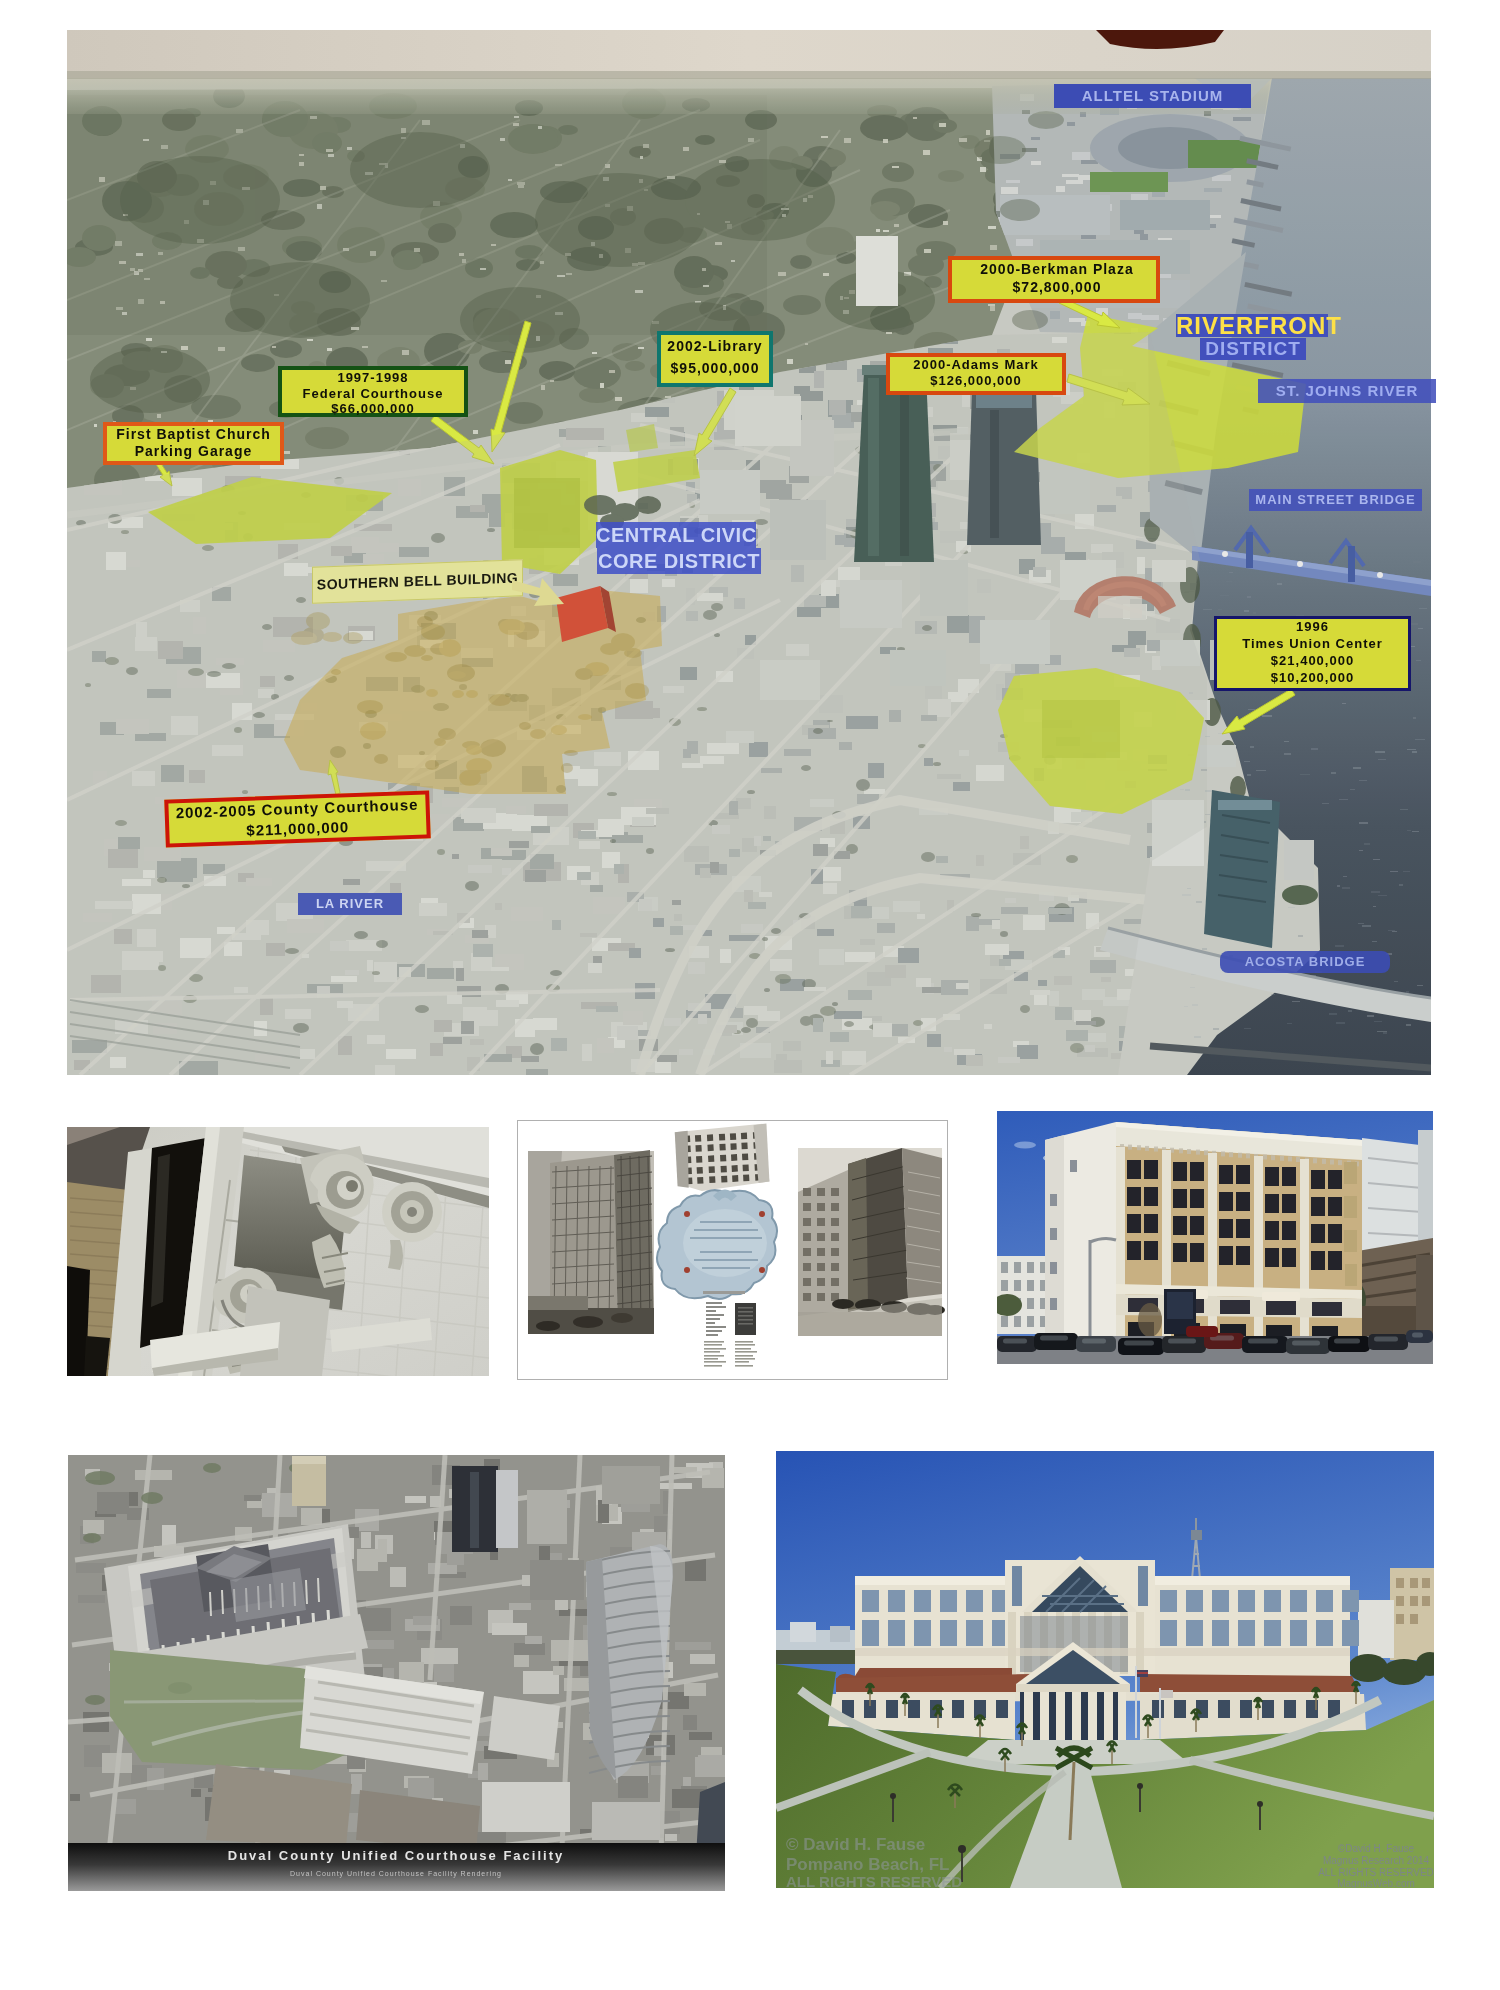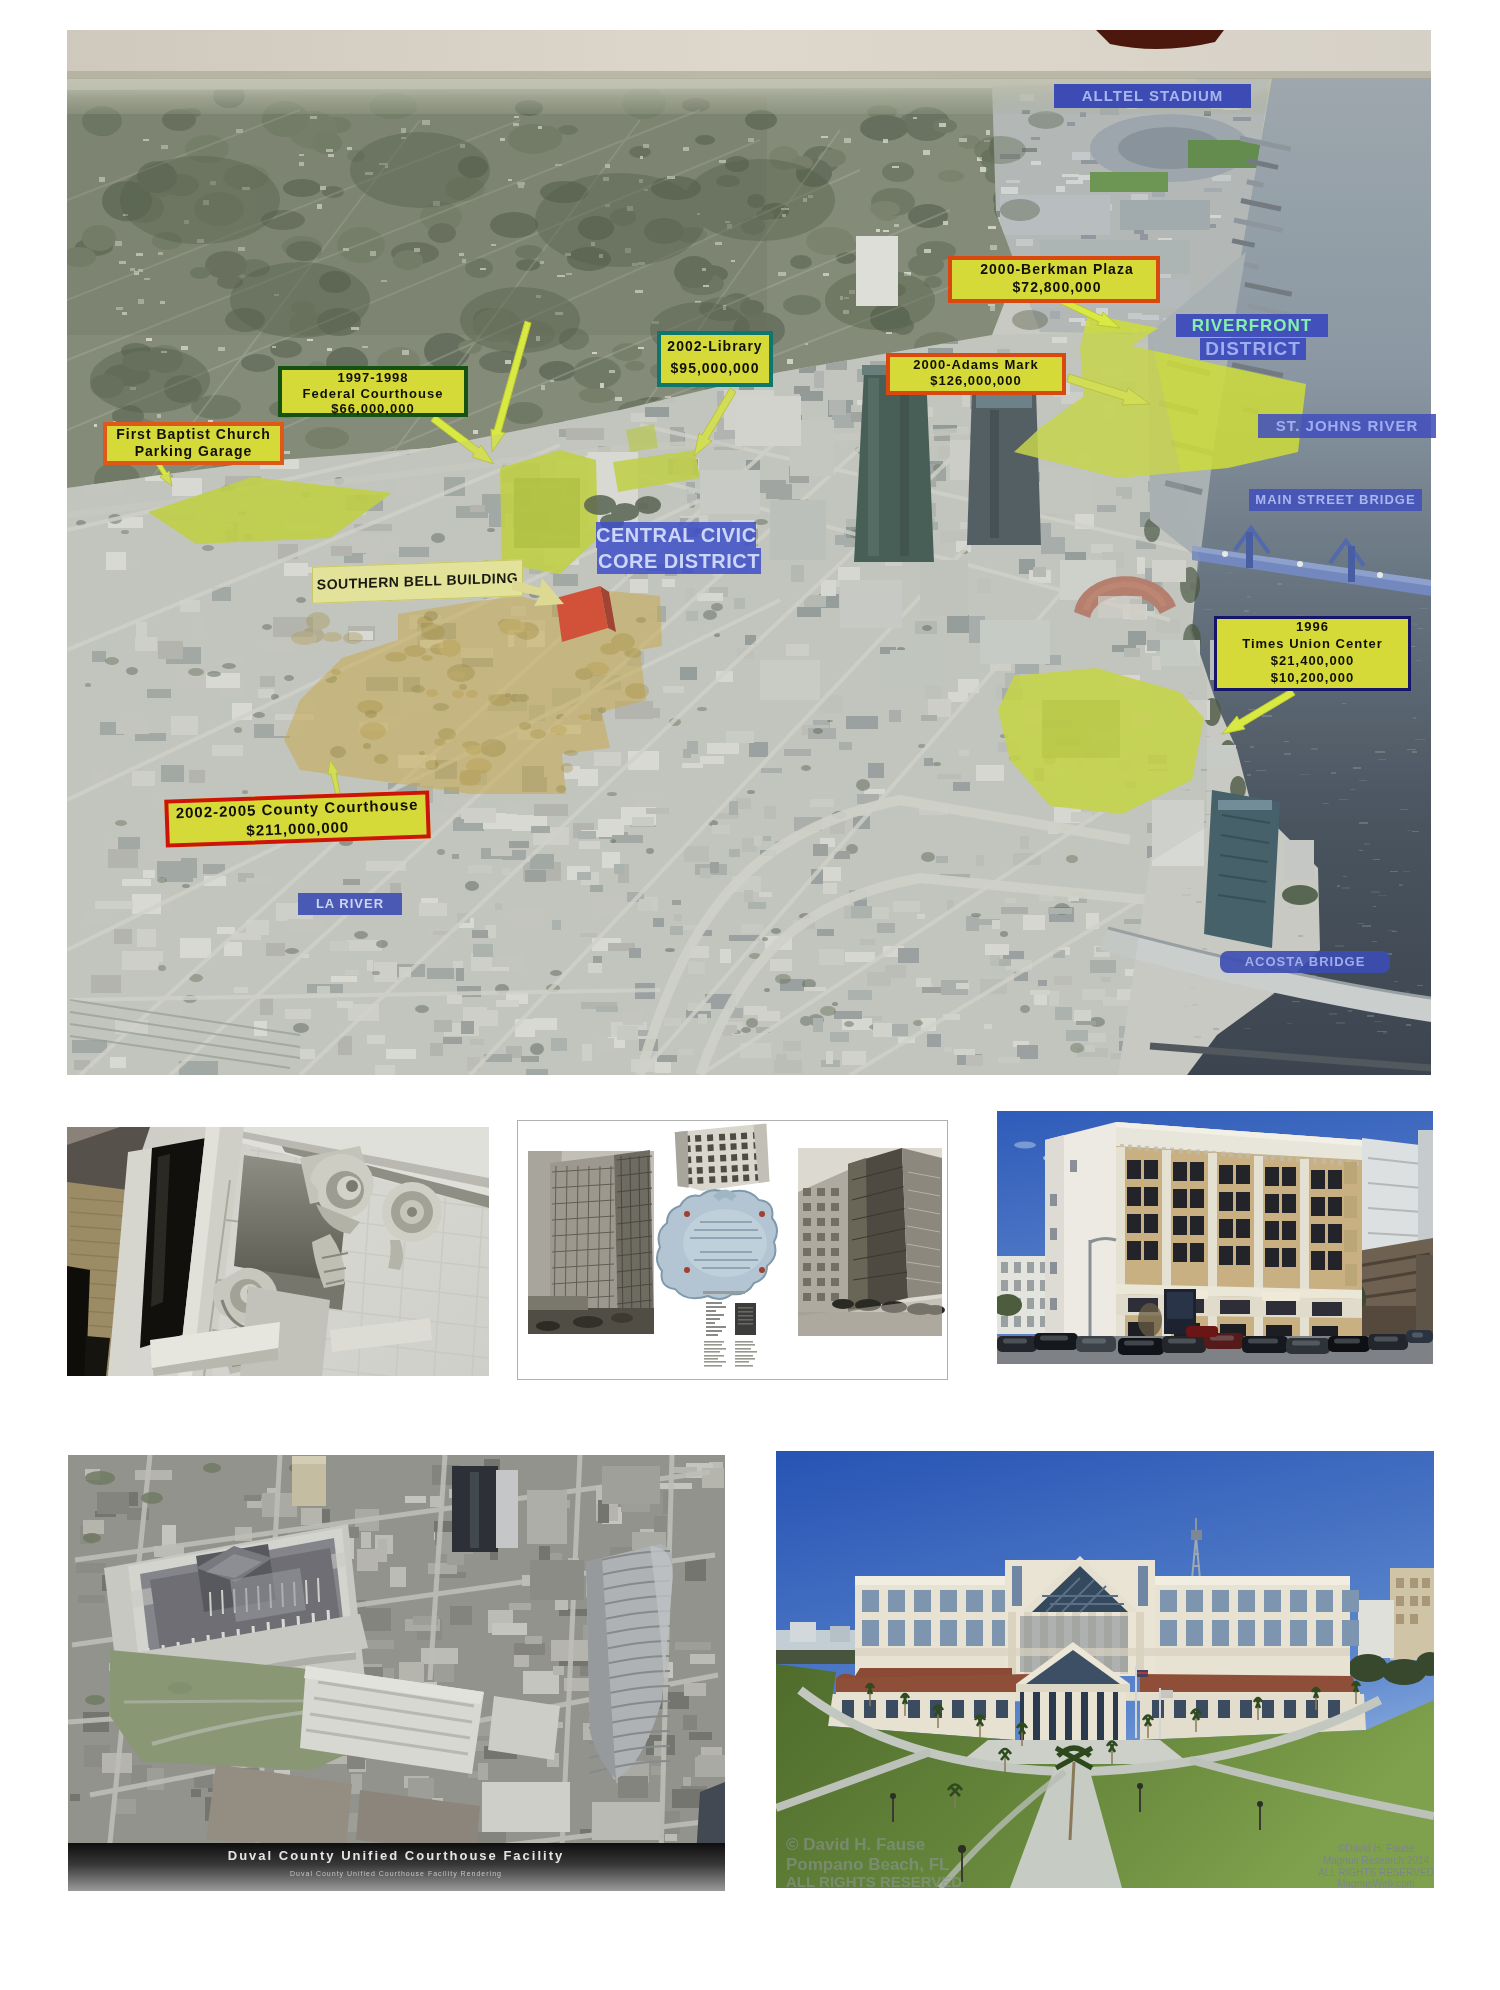--- a/index.html
+++ b/index.html
@@ -1897,23 +1897,23 @@
       <rect x="67" y="30" width="1364" height="48" fill="url(#wall)"></rect>
       <rect x="67" y="71" width="1364" height="8" fill="#a9a896" opacity="0.65"></rect>
       <path d="M1096,30 L1224,30 L1215,42 Q1160,55 1110,44 Z" fill="#4c170c"></path>
     </svg>
     <div class="bl" style="left:1054px;top:84px;width:197px;height:24px;background:#3c4cb4;color:#a8b4ec;font-size:15px;line-height:24px;">ALLTEL STADIUM</div>
     <div class="lab yl" style="left:657px;top:331px;width:116px;height:56px;border:4px solid #0f766e;font-size:14px;line-height:1.6;">2002-Library<br>$95,000,000</div>
     <div class="lab yl" style="left:278px;top:366px;width:190px;height:51px;border:4px solid #145214;font-size:13px;line-height:1.2;">1997-1998<br>Federal Courthouse<br>$66,000,000</div>
     <div class="lab yl" style="left:103px;top:422px;width:181px;height:43px;border:4px solid #e05818;font-size:14px;line-height:1.2;">First Baptist Church<br>Parking Garage</div>
     <div class="lab yl" style="left:948px;top:256px;width:212px;height:47px;border:4px solid #d8480f;font-size:14px;line-height:1.3;padding-left:6px;">2000-Berkman Plaza<br>$72,800,000</div>
     <div class="lab yl" style="left:886px;top:353px;width:180px;height:42px;border:4px solid #d8480f;font-size:13px;line-height:1.25;">2000-Adams Mark<br>$126,000,000</div>
-    <div class="bl" style="left:1176px;top:314px;width:152px;height:23px;background:#4250bc;color:#86efac;font-size:17px;line-height:23px;">RIVERFRONT</div>
+    <div class="bl" style="left:1176px;top:314px;width:152px;height:23px;background:#4250bc;color:#fde047;font-size:24px;line-height:23px;">RIVERFRONT</div>
     <div class="bl" style="left:1200px;top:338px;width:106px;height:22px;background:#4250bc;color:#9fadf0;font-size:19px;line-height:22px;">DISTRICT</div>
-    <div class="bl" style="left:1258px;top:414px;width:178px;height:24px;background:rgba(66,80,188,0.88);color:#9fadf0;font-size:15px;line-height:24px;">ST. JOHNS RIVER</div>
+    <div class="bl" style="left:1258px;top:379px;width:178px;height:24px;background:rgba(66,80,188,0.88);color:#9fadf0;font-size:15px;line-height:24px;">ST. JOHNS RIVER</div>
     <div class="bl" style="left:1249px;top:489px;width:173px;height:22px;background:rgba(66,80,188,0.88);color:#aab6ee;font-size:13px;line-height:22px;">MAIN STREET BRIDGE</div>
     <div class="bl" style="left:596px;top:522px;width:160px;height:26px;background:rgba(62,79,200,0.85);color:#ccd6f8;font-size:20px;line-height:26px;letter-spacing:0.5px;">CENTRAL CIVIC</div>
     <div class="bl" style="left:597px;top:548px;width:164px;height:26px;background:rgba(62,79,200,0.85);color:#ccd6f8;font-size:20px;line-height:26px;letter-spacing:0.5px;">CORE DISTRICT</div>
     <div style="position:absolute;left:312px;top:563px;width:209px;height:35px;background:#e2e29a;border:1px solid #c8c86a;color:#1a1a10;font-weight:bold;font-size:14px;line-height:35px;text-align:center;letter-spacing:0.5px;white-space:nowrap;transform:skewY(-2deg);">SOUTHERN BELL BUILDING</div>
     <svg style="position:absolute;left:512px;top:578px" width="60" height="40">
       <polygon points="0,2 28,10 30,0 52,26 22,28 28,18 0,12" fill="#ded992"></polygon>
     </svg>
     <div class="lab yl" style="left:1214px;top:616px;width:197px;height:75px;border:4px solid #15156a;font-size:13px;line-height:1.3;border-width:3px;">1996<br>Times Union Center<br>$21,400,000<br>$10,200,000</div>
     <div class="lab yl" style="left:165px;top:795px;width:265px;height:48px;border:4px solid #cc1408;font-size:15px;line-height:1.3;transform:rotate(-2deg);">2002-2005 County Courthouse<br>$211,000,000</div>
     <div class="bl" style="left:298px;top:893px;width:104px;height:22px;background:#4a5ab4;color:#ccd4f2;font-size:13px;line-height:22px;">LA RIVER</div>

